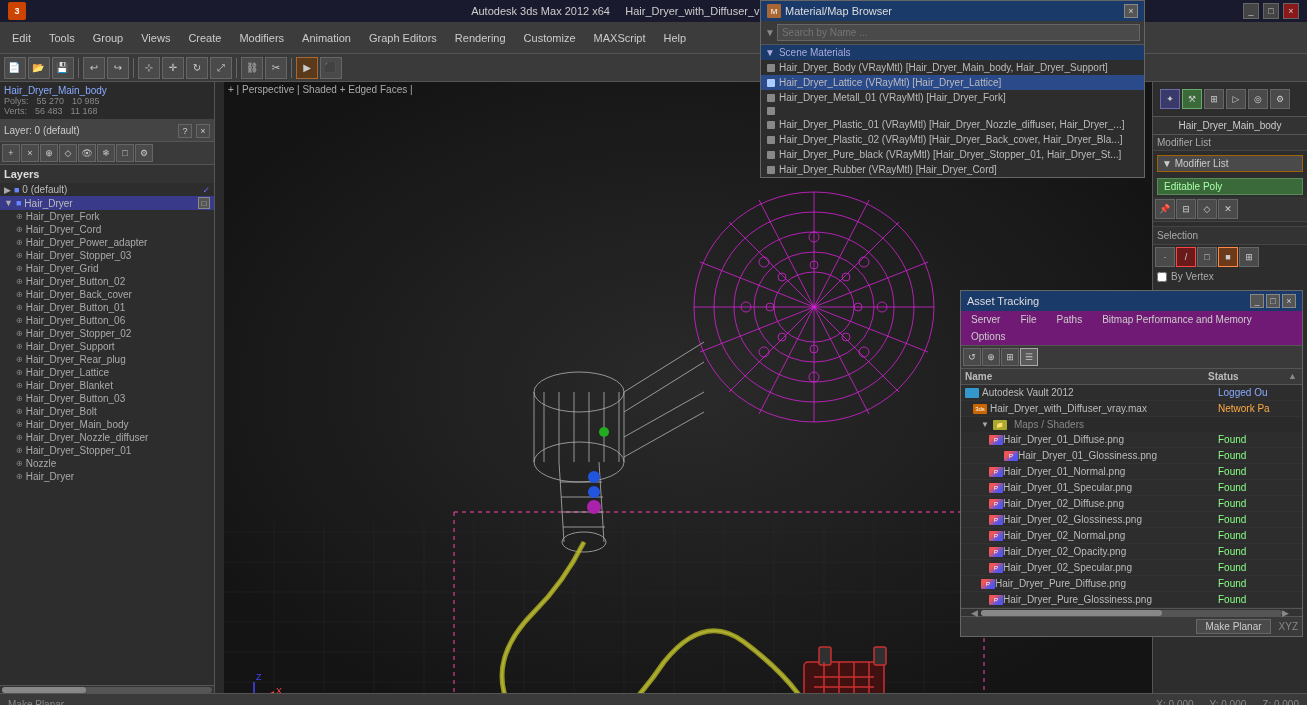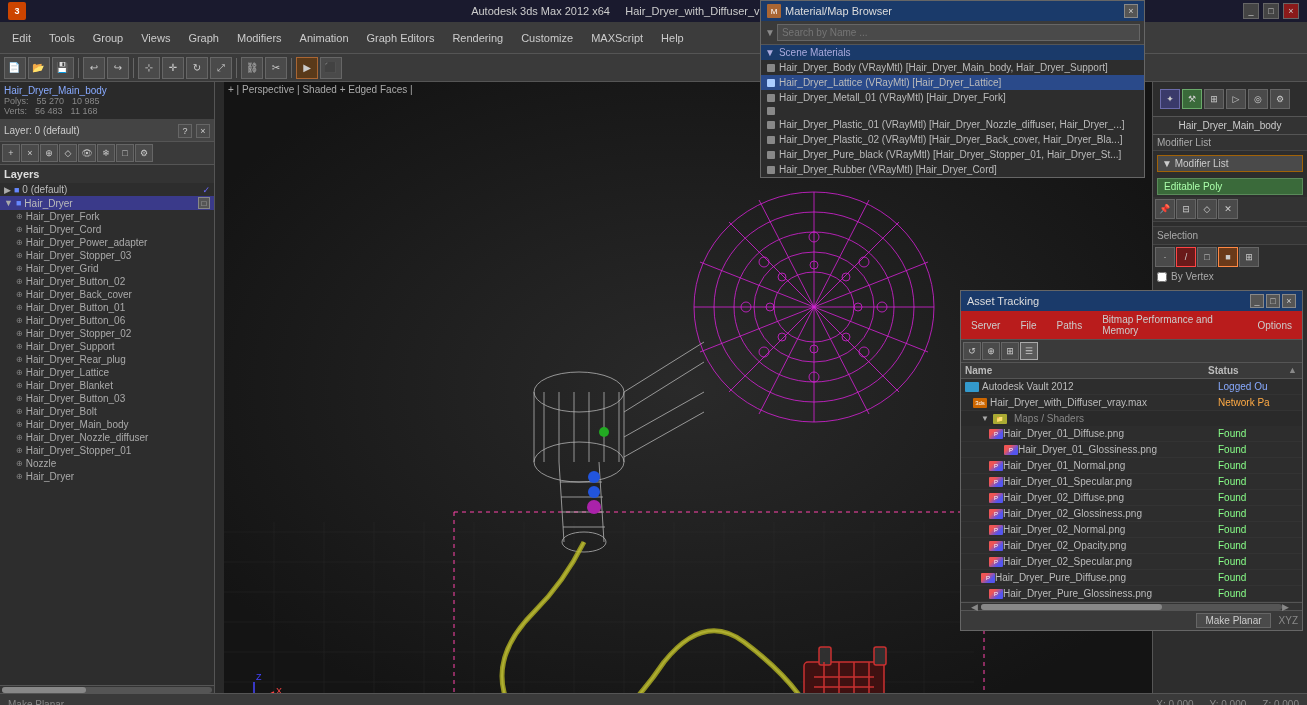--- a/index.html
+++ b/index.html
@@ -261,23 +261,24 @@
       display: flex;
       align-items: center;
       justify-content: space-between;
       padding: 0 6px;
       font-size: 11px;
       color: #ddd;
     }
     .at-title-controls { display: flex; gap: 2px; }
     .at-ctrl { width: 14px; height: 14px; background: #555; border: 1px solid #888; display: flex; align-items: center; justify-content: center; font-size: 9px; cursor: pointer; color: #ccc; }
     .at-menu {
-      background: #b91c1c;
+      background: #701a75;
       border-bottom: 1px solid #555;
       display: flex;
+      flex-direction: column;
     }
     .at-menu-row {
       display: flex;
       align-items: center;
       padding: 1px 4px;
       gap: 8px;
     }
     .at-menu-item {
       padding: 2px 6px;
       font-size: 10px;
@@ -480,21 +481,21 @@
     <div class="title-icon">□</div>
     <div class="title-icon" style="background:#8a1a1a;">×</div>
   </div>
 </div>
 
 <div class="menu-bar">
   <div class="menu-item">Edit</div>
   <div class="menu-item">Tools</div>
   <div class="menu-item">Group</div>
   <div class="menu-item">Views</div>
-  <div class="menu-item">Graph</div>
+  <div class="menu-item">Create</div>
   <div class="menu-item">Modifiers</div>
   <div class="menu-item">Animation</div>
   <div class="menu-item">Graph Editors</div>
   <div class="menu-item">Rendering</div>
   <div class="menu-item">Customize</div>
   <div class="menu-item">MAXScript</div>
   <div class="menu-item">Help</div>
 </div>
 
 <div class="toolbar">

